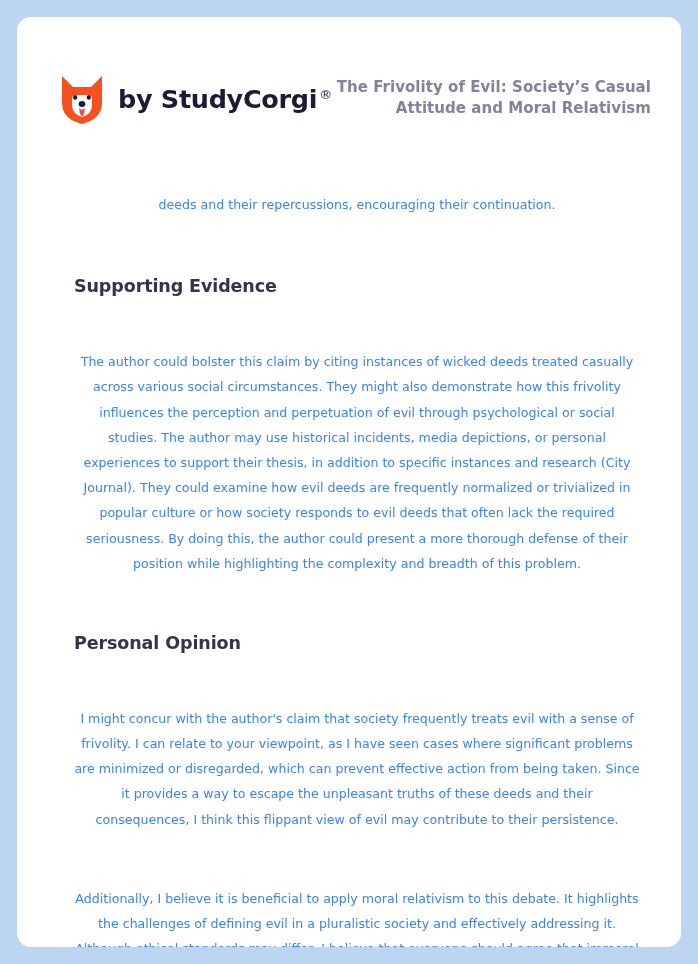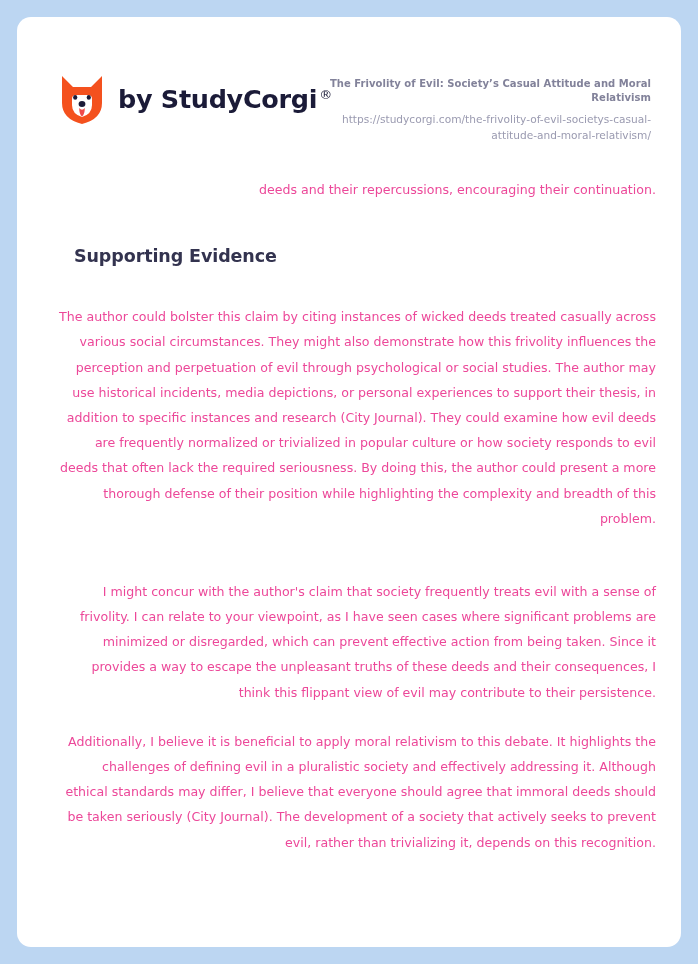--- a/index.html
+++ b/index.html
@@ -60,21 +60,21 @@
     margin-left: 2px;
   }
   .header-meta {
     position: absolute;
     right: 26px;
     top: 60px;
     width: 340px;
     text-align: right;
   }
   .doc-title {
-    font-size: 10px;
+    font-size: 15px;
     font-weight: bold;
     color: #82829a;
     line-height: 1.42;
     letter-spacing: 0.05px;
   }
   .doc-url {
     margin-top: 7px;
     font-size: 10.6px;
     color: #9a9ab0;
     line-height: 1.48;
@@ -88,24 +88,24 @@
   }
   h2.section-heading {
     font-size: 17.5px;
     font-weight: bold;
     color: #33334f;
     margin: 16px;
     letter-spacing: -0.1px;
   }
   p.body-text {
     font-size: 12.6px;
-    color: #ec4899;
+    color: #3b82f6;
     line-height: 2.0;
-    margin: 0;
-    text-align: right;
+    margin: 15px;
+    text-align: center;
   }
   .sp-28 { height: 28px; }
   .sp-22 { height: 22px; }
   .sp-24 { height: 24px; }
   .sp-26 { height: 26px; }
 </style>
 </head>
 <body>
 
 <div class="page">
@@ -120,34 +120,34 @@
           <ellipse cx="17.2" cy="24.4" rx="2.1" ry="2.4" fill="#1b1b38"></ellipse>
           <ellipse cx="30.8" cy="24.4" rx="2.1" ry="2.4" fill="#1b1b38"></ellipse>
           <ellipse cx="24" cy="31" rx="3.4" ry="2.9" fill="#1b1b38"></ellipse>
           <path d="M21.2 35 Q24 38.5 26.8 35 Q26.8 41.5 24 43.5 Q21.2 41.5 21.2 35 Z" fill="#ef4b4b"></path>
         </svg>
       </span>
       <span class="wordmark"><span>by StudyCorgi</span><span class="reg-mark">®</span></span>
     </div>
     <div class="header-meta">
       <div class="doc-title">The Frivolity of Evil: Society’s Casual Attitude and Moral Relativism</div>
-      <div class="doc-url">https://studycorgi.com/the-frivolity-of-evil-societys-casual-attitude-and-moral-relativism/</div>
     </div>
   </div>
 
   <div class="content">
 
     <p class="body-text">deeds and their repercussions, encouraging their continuation.</p>
 
     <div class="sp-28"></div>
     <h2 class="section-heading">Supporting Evidence</h2>
     <div class="sp-22"></div>
     <p class="body-text">The author could bolster this claim by citing instances of wicked deeds treated casually across various social circumstances. They might also demonstrate how this frivolity influences the perception and perpetuation of evil through psychological or social studies. The author may use historical incidents, media depictions, or personal experiences to support their thesis, in addition to specific instances and research (City Journal). They could examine how evil deeds are frequently normalized or trivialized in popular culture or how society responds to evil deeds that often lack the required seriousness. By doing this, the author could present a more thorough defense of their position while highlighting the complexity and breadth of this problem.</p>
 
     <div class="sp-26"></div>
+    <h2 class="section-heading">Personal Opinion</h2>
     <div class="sp-22"></div>
     <p class="body-text">I might concur with the author's claim that society frequently treats evil with a sense of frivolity. I can relate to your viewpoint, as I have seen cases where significant problems are minimized or disregarded, which can prevent effective action from being taken. Since it provides a way to escape the unpleasant truths of these deeds and their consequences, I think this flippant view of evil may contribute to their persistence.</p>
     <div class="sp-24"></div>
     <p class="body-text">Additionally, I believe it is beneficial to apply moral relativism to this debate. It highlights the challenges of defining evil in a pluralistic society and effectively addressing it. Although ethical standards may differ, I believe that everyone should agree that immoral deeds should be taken seriously (City Journal). The development of a society that actively seeks to prevent evil, rather than trivializing it, depends on this recognition.</p>
 
     <div class="sp-26"></div>
     <div class="sp-22"></div>
 
   </div>
 

